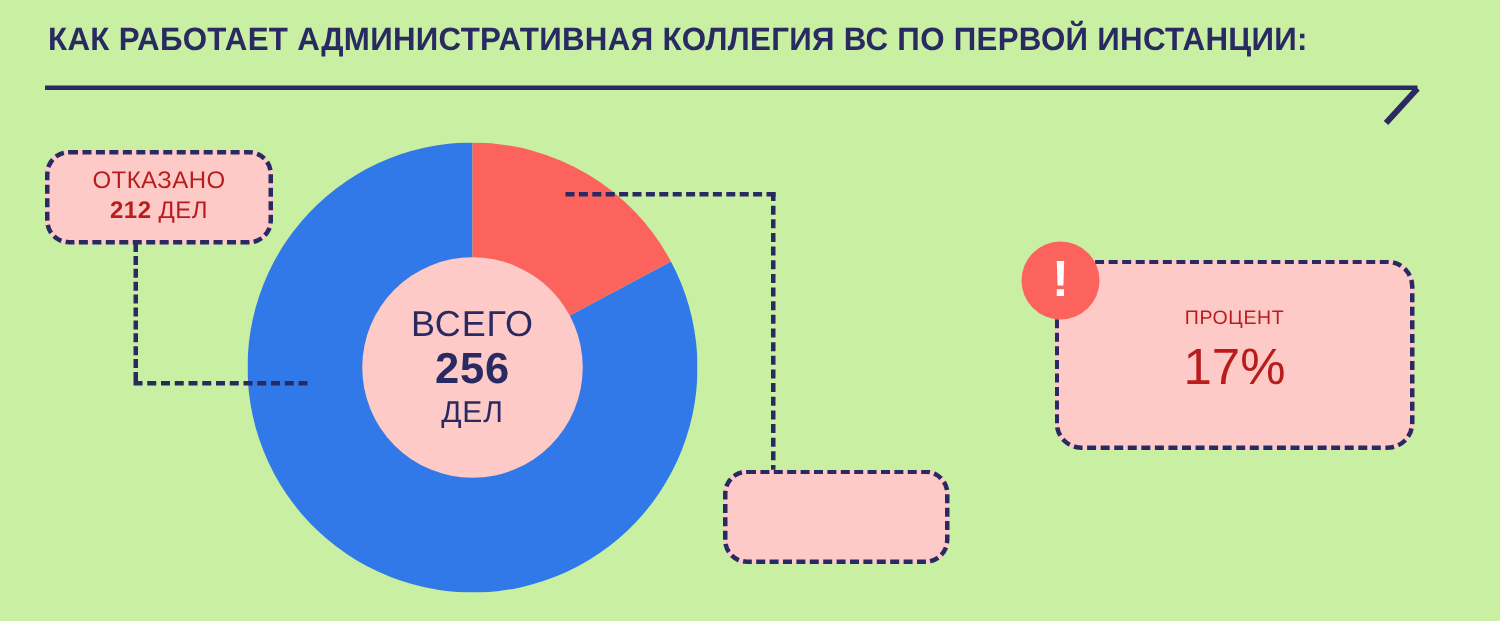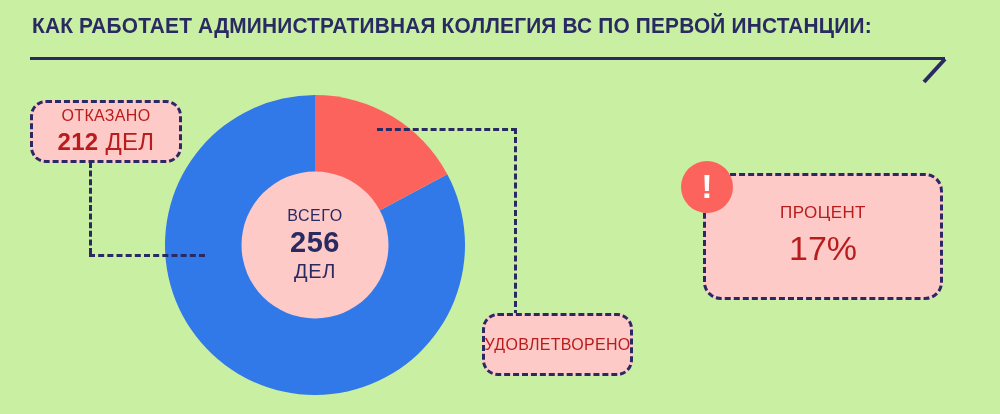--- a/index.html
+++ b/index.html
@@ -66,21 +66,21 @@
     width: 300px;
     height: 300px;
     display: flex;
     flex-direction: column;
     align-items: center;
     justify-content: center;
     color: #2a2a63;
     pointer-events: none;
   }
   .center-top {
-    font-size: 16px;
+    font-size: 24px;
     letter-spacing: 0.6px;
     line-height: 1.05;
   }
   .center-big {
     font-size: 29px;
     font-weight: bold;
     line-height: 1.22;
     letter-spacing: 0.5px;
   }
   .center-bot {
@@ -102,21 +102,21 @@
     justify-content: center;
     color: #b91c1c;
     text-align: left;
   }
   .callout .line1 {
     font-size: 16px;
     letter-spacing: 0.3px;
     line-height: 1.25;
   }
   .callout .line2 {
-    font-size: 24px;
+    font-size: 16px;
     line-height: 1.3;
     letter-spacing: 0.3px;
   }
   .callout .line2 b { font-weight: bold; }
 
   #callout-refused {
     left: 30px;
     top: 100px;
     width: 152px;
     height: 63px;
@@ -128,21 +128,21 @@
     height: 63px;
   }
   #callout-percent {
     left: 703px;
     top: 173px;
     width: 240px;
     height: 127px;
     border-radius: 18px;
   }
   #callout-percent .pline {
-    font-size: 17px;
+    font-size: 13px;
     letter-spacing: 0.4px;
     line-height: 1.3;
   }
   #callout-percent .pvalue {
     font-size: 34px;
     font-weight: normal;
     line-height: 1.35;
     margin-top: 2px;
   }
 
@@ -219,21 +219,20 @@
   <div class="connector conn-h" id="conn-left-h"></div>
   <div class="connector conn-h" id="conn-right-h"></div>
   <div class="connector conn-v" id="conn-right-v"></div>
 
   <div class="callout" id="callout-refused">
     <div class="line1">ОТКАЗАНО</div>
     <div class="line2"><b>212</b> <span>ДЕЛ</span></div>
   </div>
 
   <div class="callout" id="callout-granted">
-    <div class="line1">УДОВЛЕТВОРЕНО</div>
   </div>
 
   <div class="callout" id="callout-percent">
     <div class="pline">ПРОЦЕНТ</div>
     <div class="pvalue">17%</div>
   </div>
 
   <div id="alert-badge">
     <span class="bang">!</span>
   </div>

